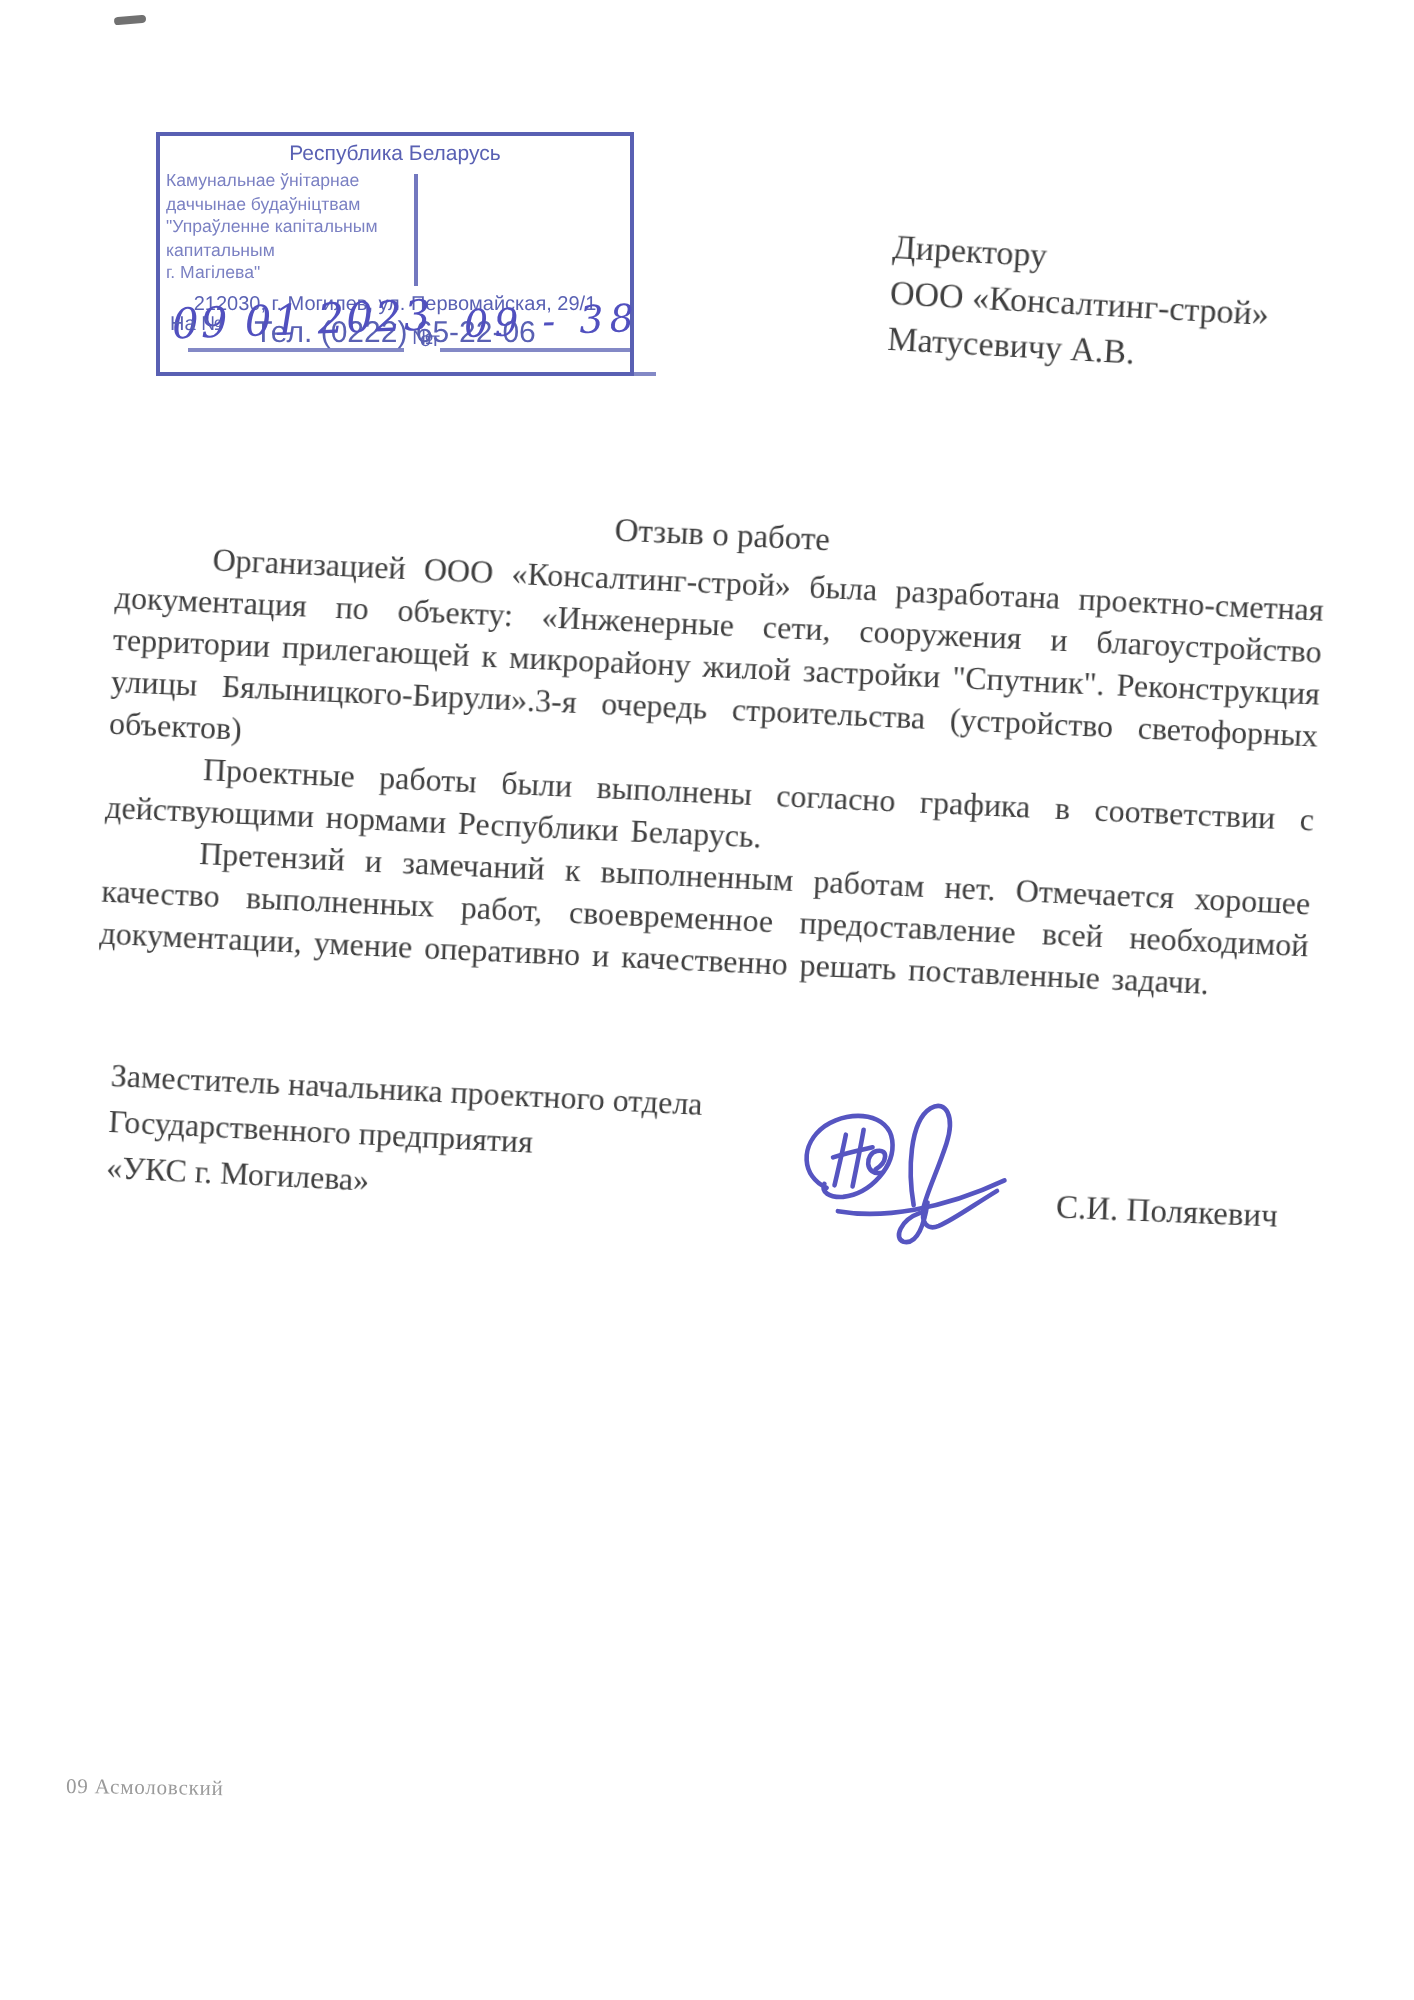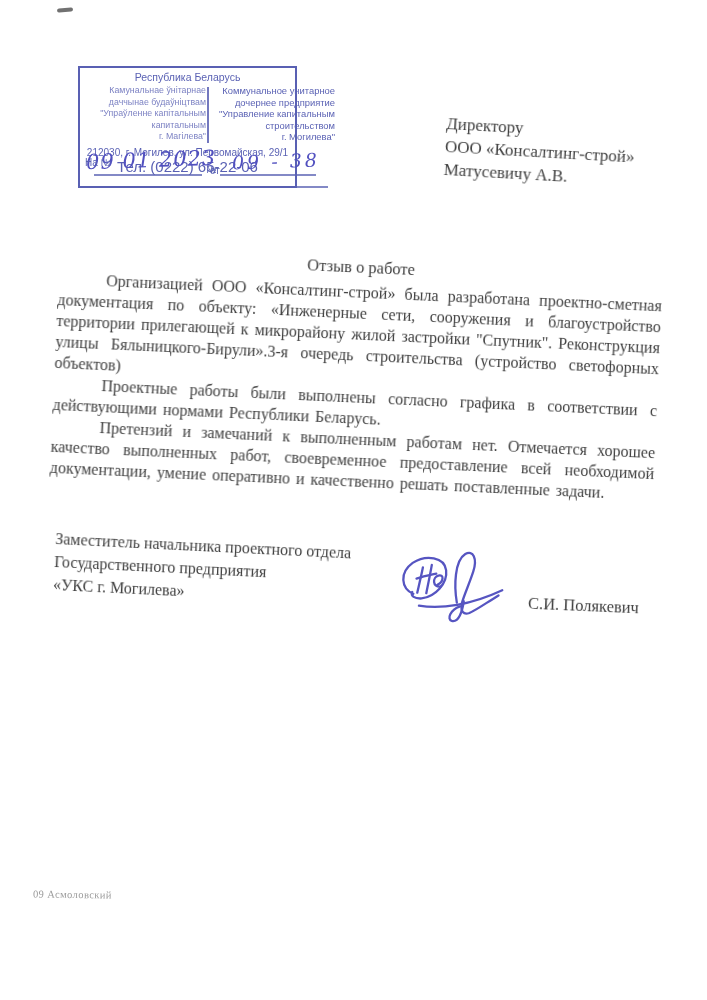--- a/index.html
+++ b/index.html
@@ -28,34 +28,34 @@
     background: #4d4d4d;
     border-radius: 2px;
     opacity: .8;
     transform: rotate(-5deg);
   }
 
   
   .stamp {
     position: absolute;
     left: 78px; top: 66px;
-    width: 219px; height: 122px;
+    width: 239px; height: 122px;
     border: 2px solid var(--stamp);
     color: var(--stamp);
     font-family: "Liberation Sans", sans-serif;
     opacity: .93;
     filter: blur(.25px);
   }
   .stamp .country {
     position: absolute; top: 3px; left: 0; right: 0;
     text-align: center; font-size: 10.5px;
   }
   .stamp .col {
     position: absolute; top: 17px;
-    text-align: right; line-height: 11.5px;
+    text-align: left; line-height: 11.5px;
   }
   .stamp .col.left  { left: 3px;  width: 123px; font-size: 8.8px; opacity: .8; }
   .stamp .col.right { left: 129px; width: 126px; font-size: 9.4px; }
   .stamp .divider {
     position: absolute; left: 127px; top: 19px;
     width: 1.5px; height: 56px; background: var(--stamp); opacity: .85;
   }
   .stamp .address {
     position: absolute; top: 79px; left: 0; right: 0;
     text-align: center; font-size: 10px;
@@ -142,27 +142,20 @@
     <div class="col left">
       <div>Камунальнае ўнітарнае</div>
       <div>даччынае будаўніцтвам</div>
       <div>"Упраўленне капітальным</div>
       <div>капитальным</div>
       <div>г. Магілева"</div>
     </div>
 
     <div class="divider"></div>
 
-    <div class="col right">
-      <div>Коммунальное унитарное</div>
-      <div>дочернее предприятие</div>
-      <div>"Управление капитальным</div>
-      <div>строительством</div>
-      <div>г. Могилева"</div>
-    </div>
 
     <div class="address">212030, г. Могилев, ул. Первомайская, 29/1</div>
     <div class="phone">Тел. (0222) 65-22-06</div>
 
     <div class="handwrite hand-date">09 01 2023</div>
     <div class="no-sign">№</div>
     <div class="handwrite hand-no">09 - 38</div>
 
     <div class="uline ul-1"></div>
     <div class="uline ul-2"></div>

